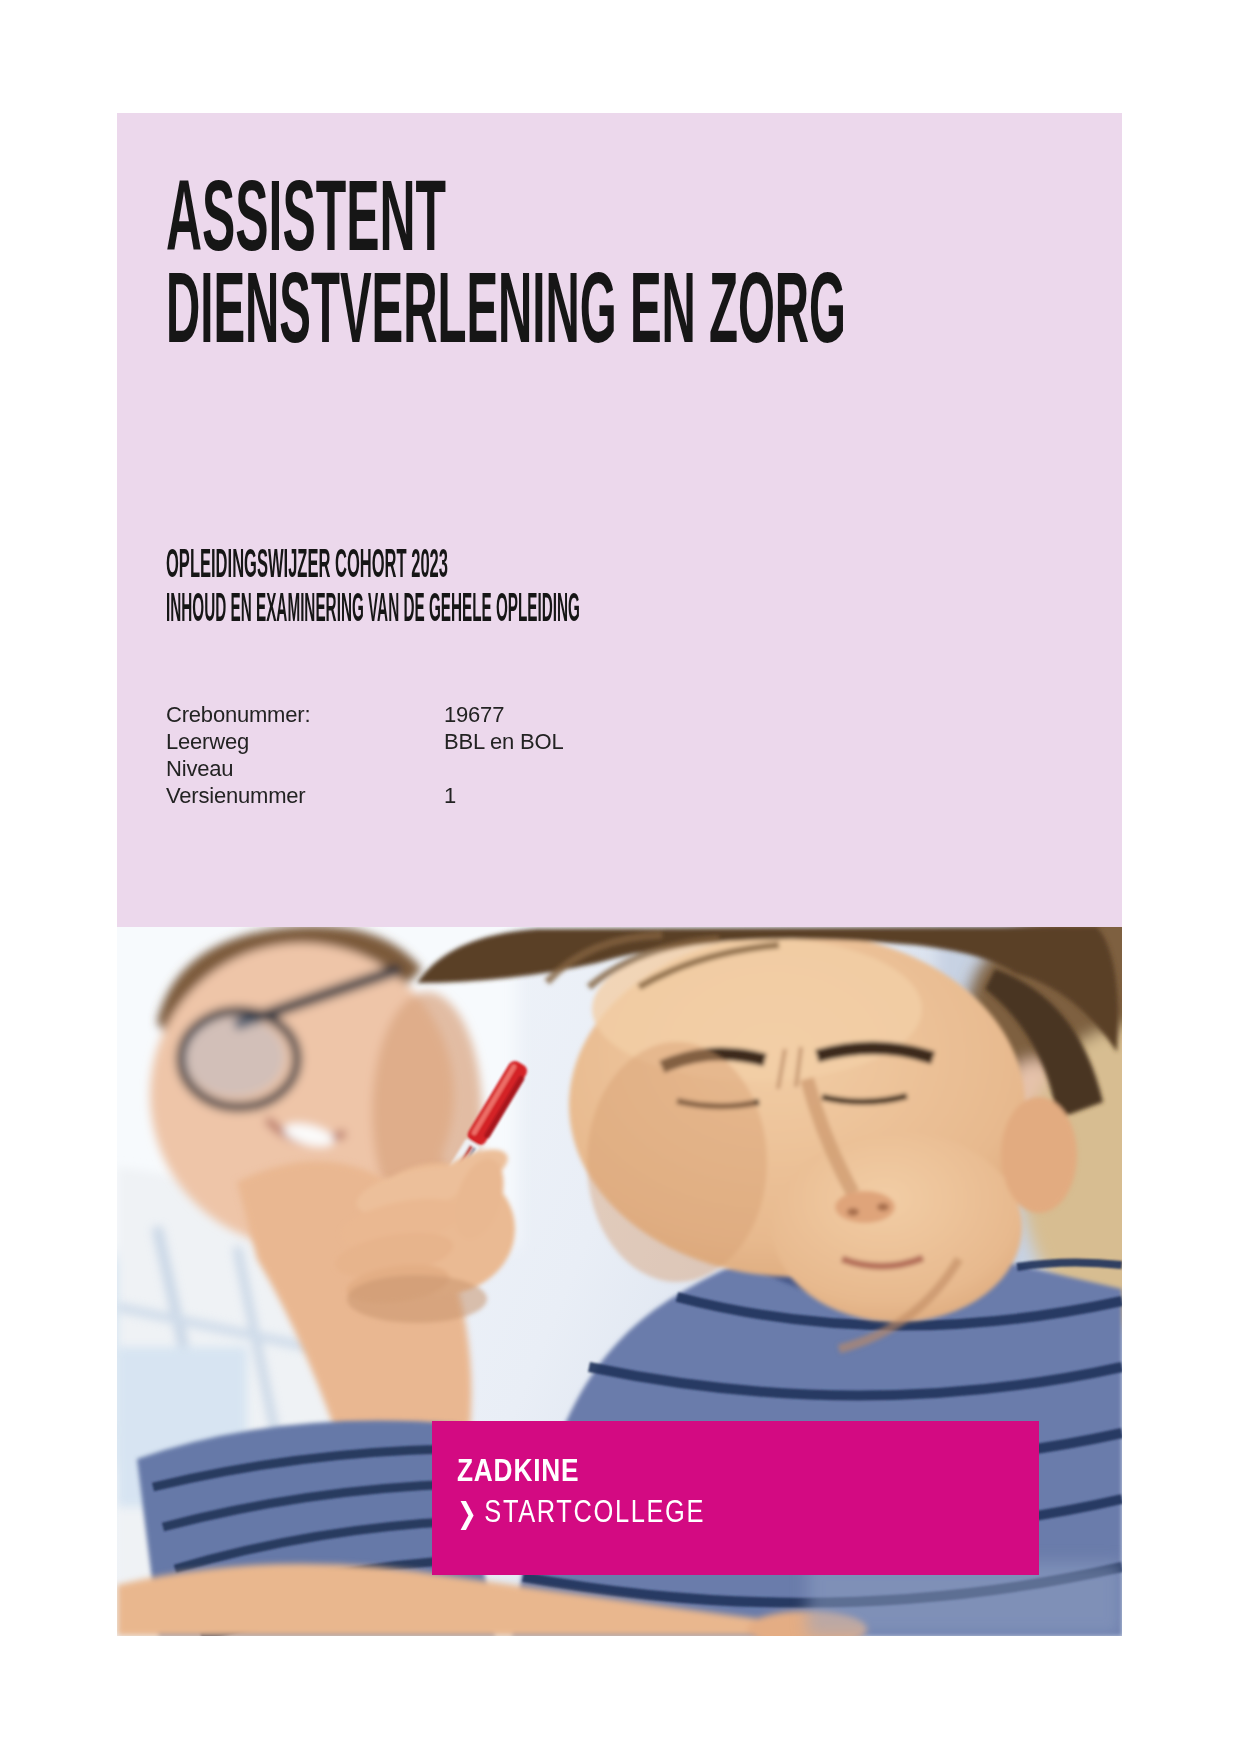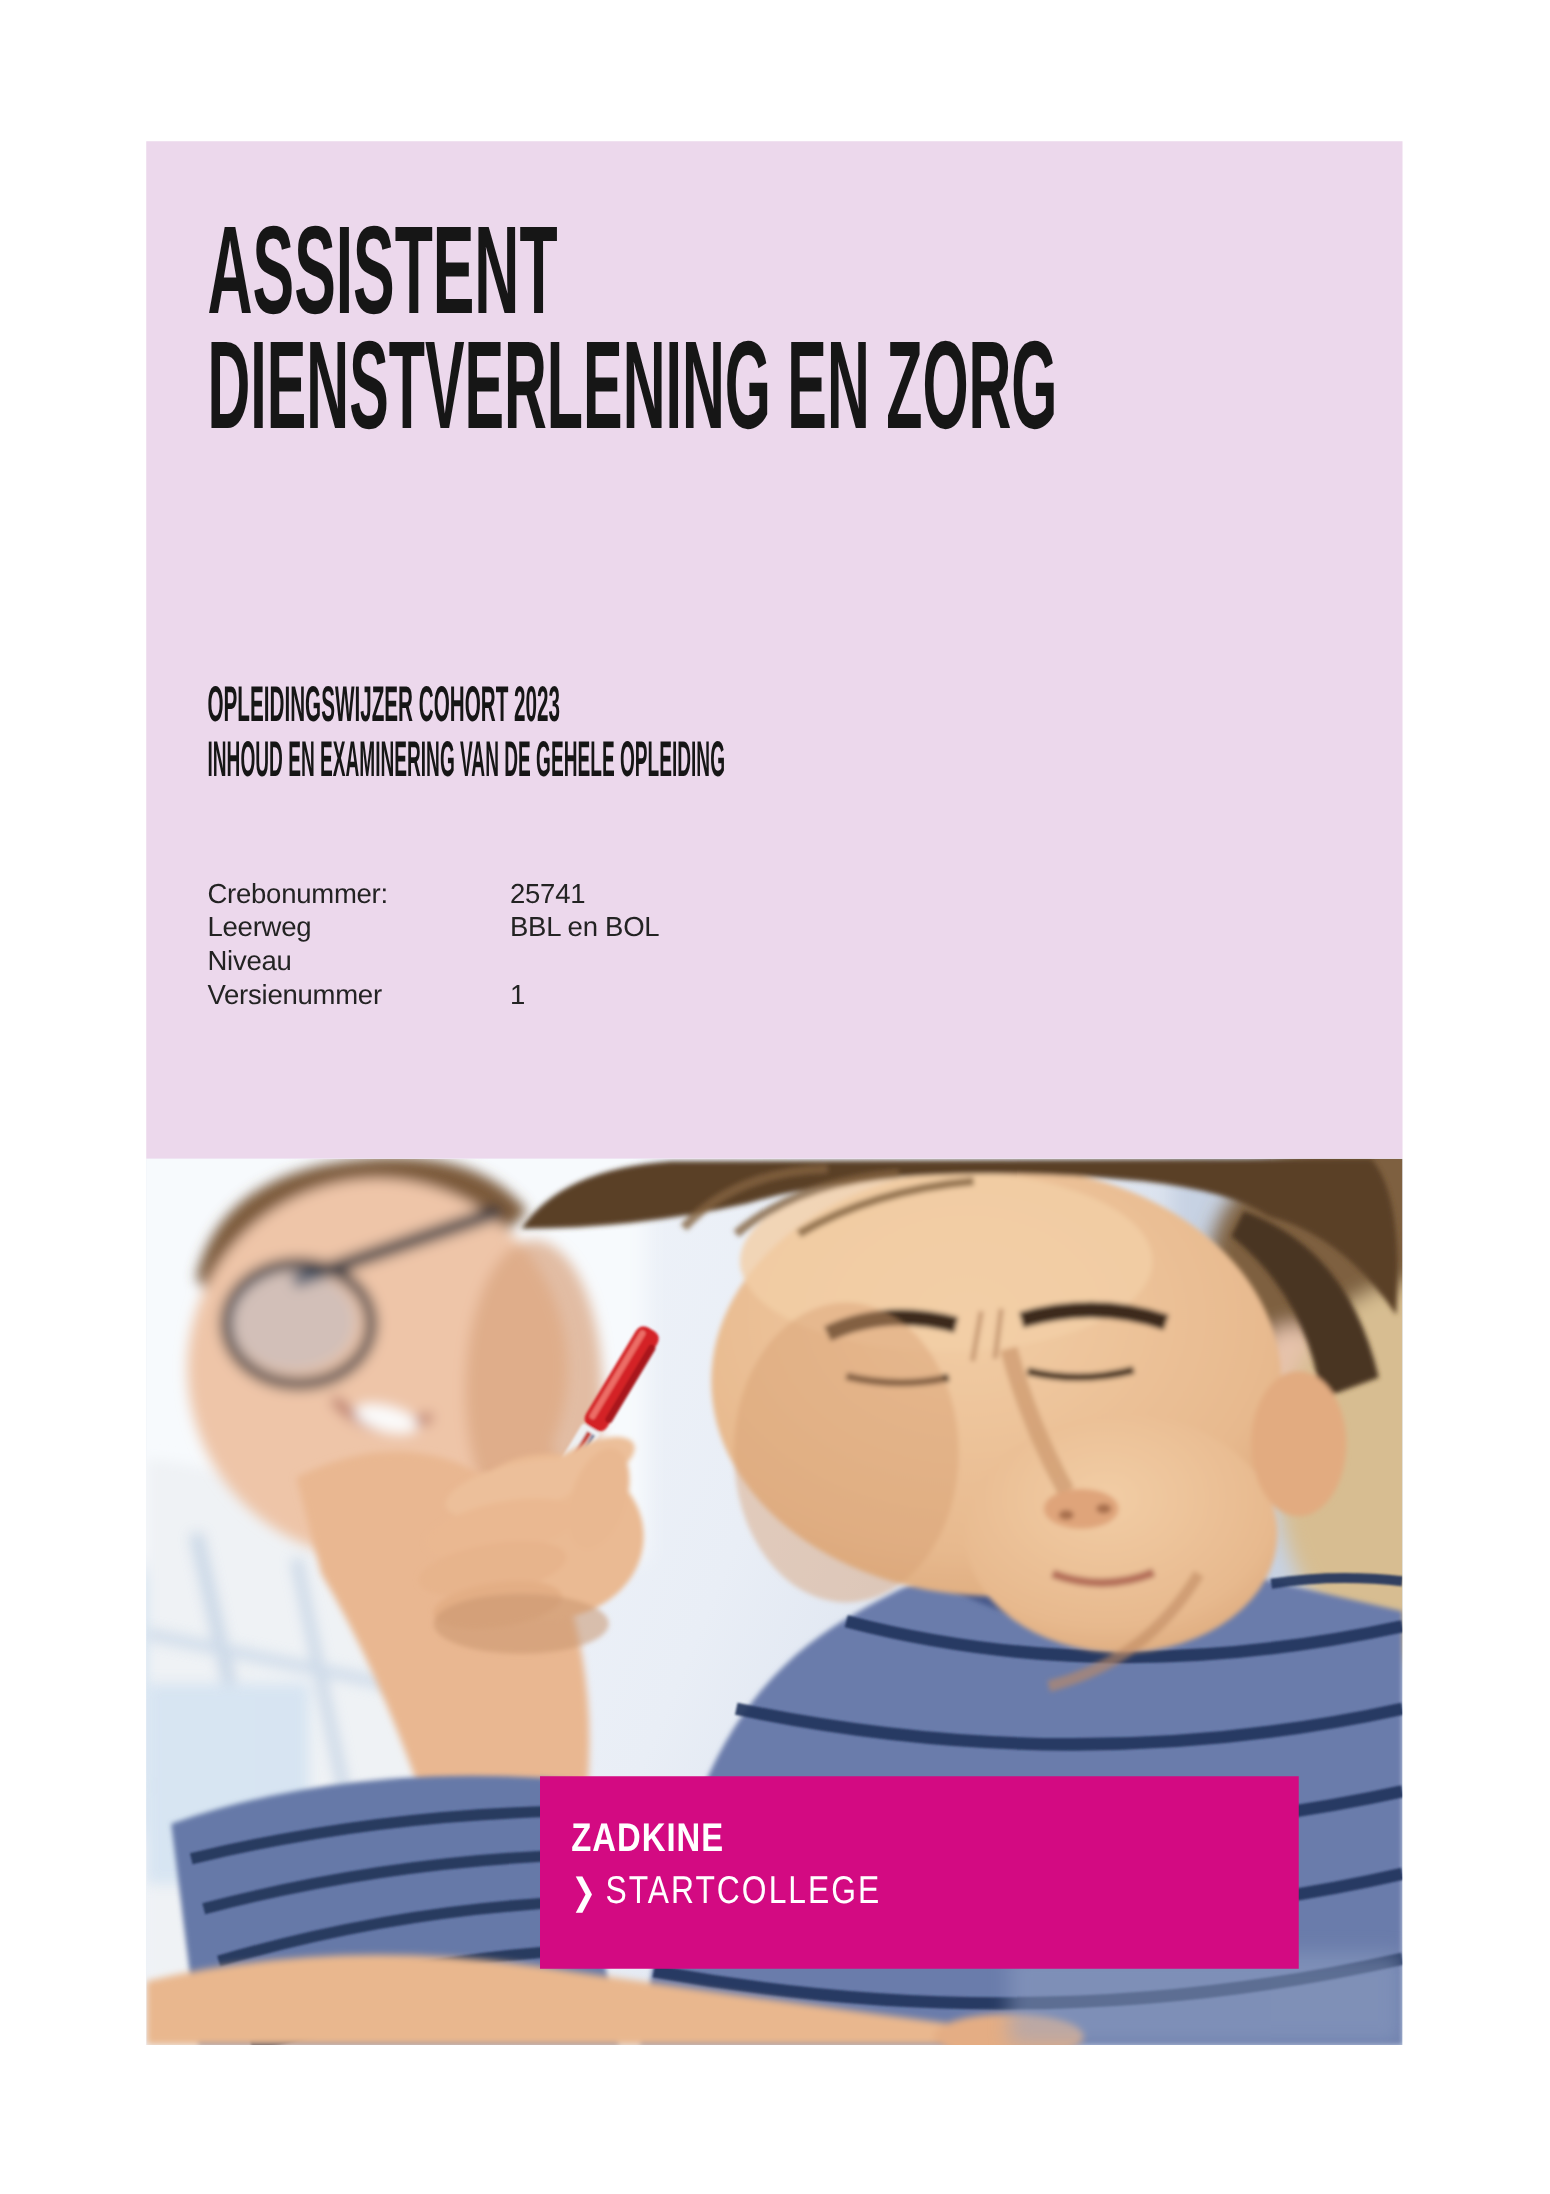--- a/index.html
+++ b/index.html
@@ -13,21 +13,21 @@
   .hero{
     position:absolute;left:117px;top:113px;width:1005px;height:814px;
     background:#ecd8ec;
   }
   .hero-text-svg{position:absolute;left:0;top:0;width:1005px;height:814px;display:block;}
   .hero-text-svg text{fill:#161616;font-family:"Liberation Sans","DejaVu Sans",sans-serif;font-weight:700;}
   .details{
     position:absolute;left:49px;top:588px;width:860px;
     font-size:22px;line-height:27px;letter-spacing:-0.2px;color:#232323;
   }
-  .detail-row{display:grid;grid-template-columns:242px 1fr;}
+  .detail-row{display:grid;grid-template-columns:242px 1fr;gap:36px;}
   .photo{
     position:absolute;left:117px;top:927px;width:1005px;height:709px;
     overflow:hidden;background:#e8edf5;
   }
   .photo svg{display:block;width:1005px;height:709px;}
   .brand{
     position:absolute;left:432px;top:1421px;width:607px;height:154px;
     background:#d30a82;
   }
   .brand-line1{
@@ -52,21 +52,21 @@
     <svg class="hero-text-svg" viewBox="0 0 1005 814" aria-hidden="true">
       <text x="49" y="137" font-size="100" textLength="280" lengthAdjust="spacingAndGlyphs">ASSISTENT</text>
       <text x="49" y="229" font-size="100" textLength="680" lengthAdjust="spacingAndGlyphs">DIENSTVERLENING EN ZORG</text>
       <text x="49" y="464" font-size="40" textLength="282" lengthAdjust="spacingAndGlyphs">OPLEIDINGSWIJZER COHORT 2023</text>
       <text x="49" y="508" font-size="40" textLength="414" lengthAdjust="spacingAndGlyphs">INHOUD EN EXAMINERING VAN DE GEHELE OPLEIDING</text>
     </svg>
 
     <div class="details">
       <div class="detail-row">
         <span>Crebonummer:</span>
-        <span>25741</span>
+        <span>19677</span>
       </div>
       <div class="detail-row">
         <span>Leerweg</span>
         <span>BBL en BOL</span>
       </div>
       <div class="detail-row">
         <span>Niveau</span>
       </div>
       <div class="detail-row">
         <span>Versienummer</span>

